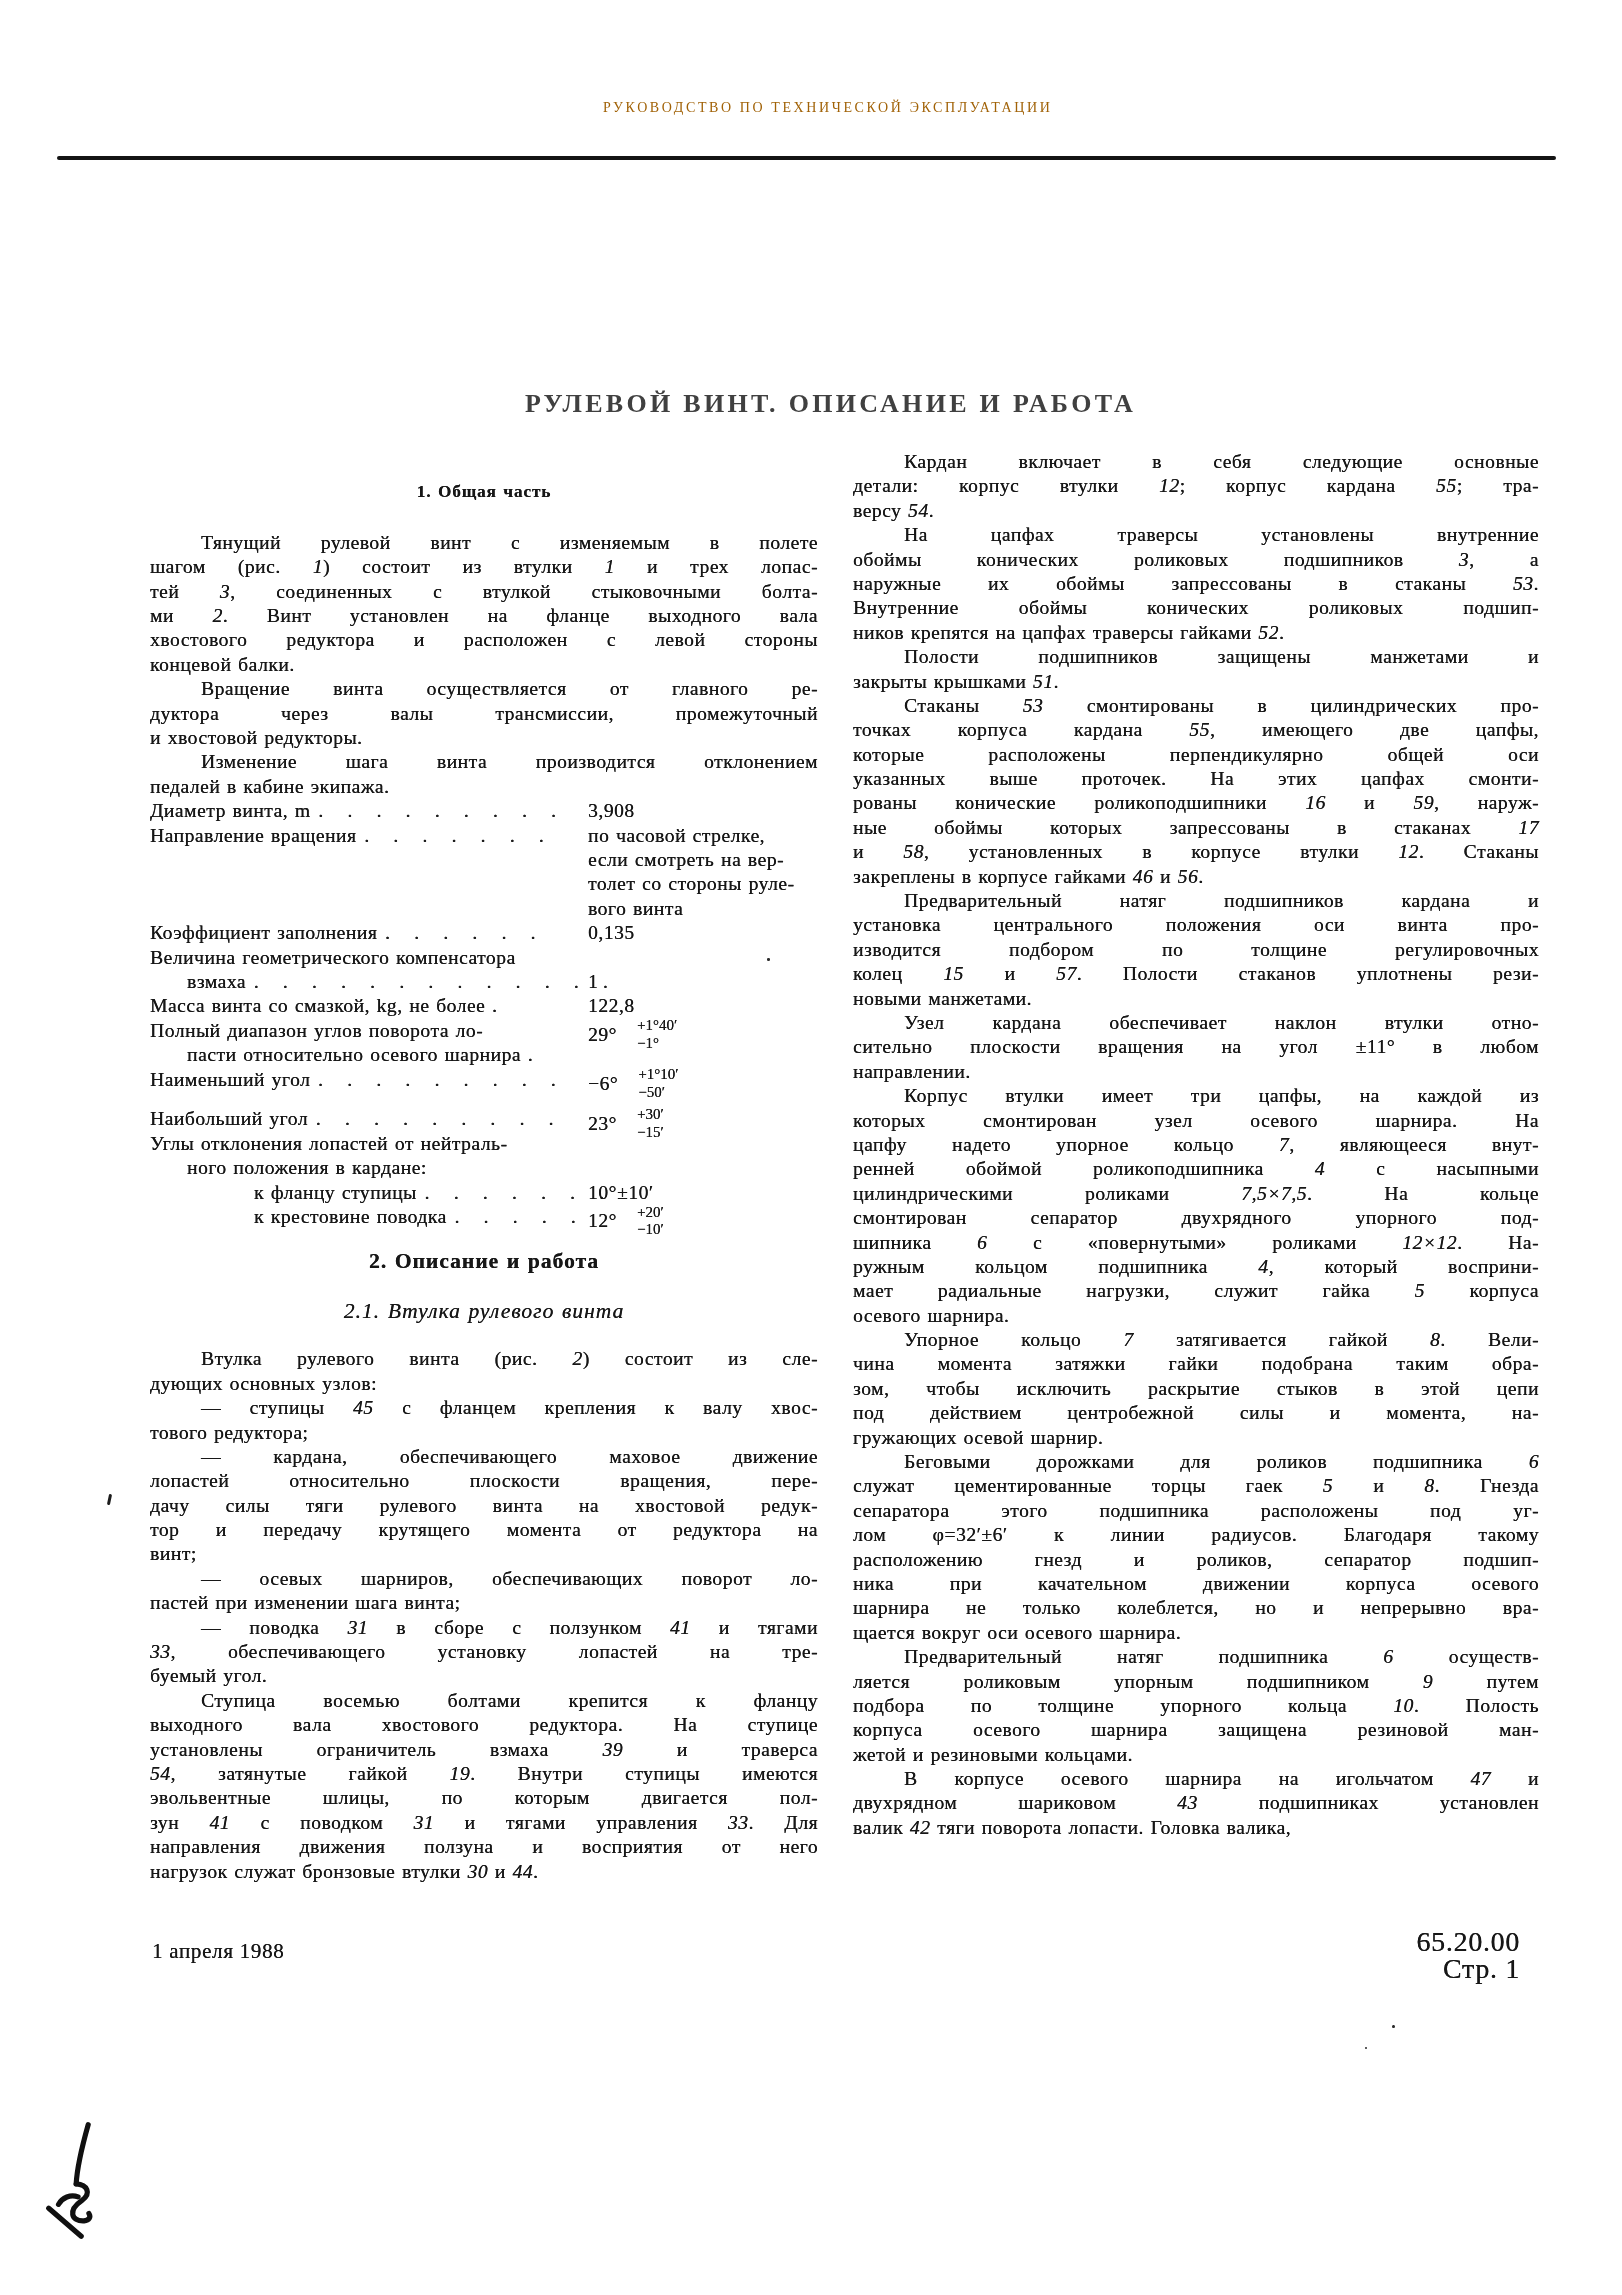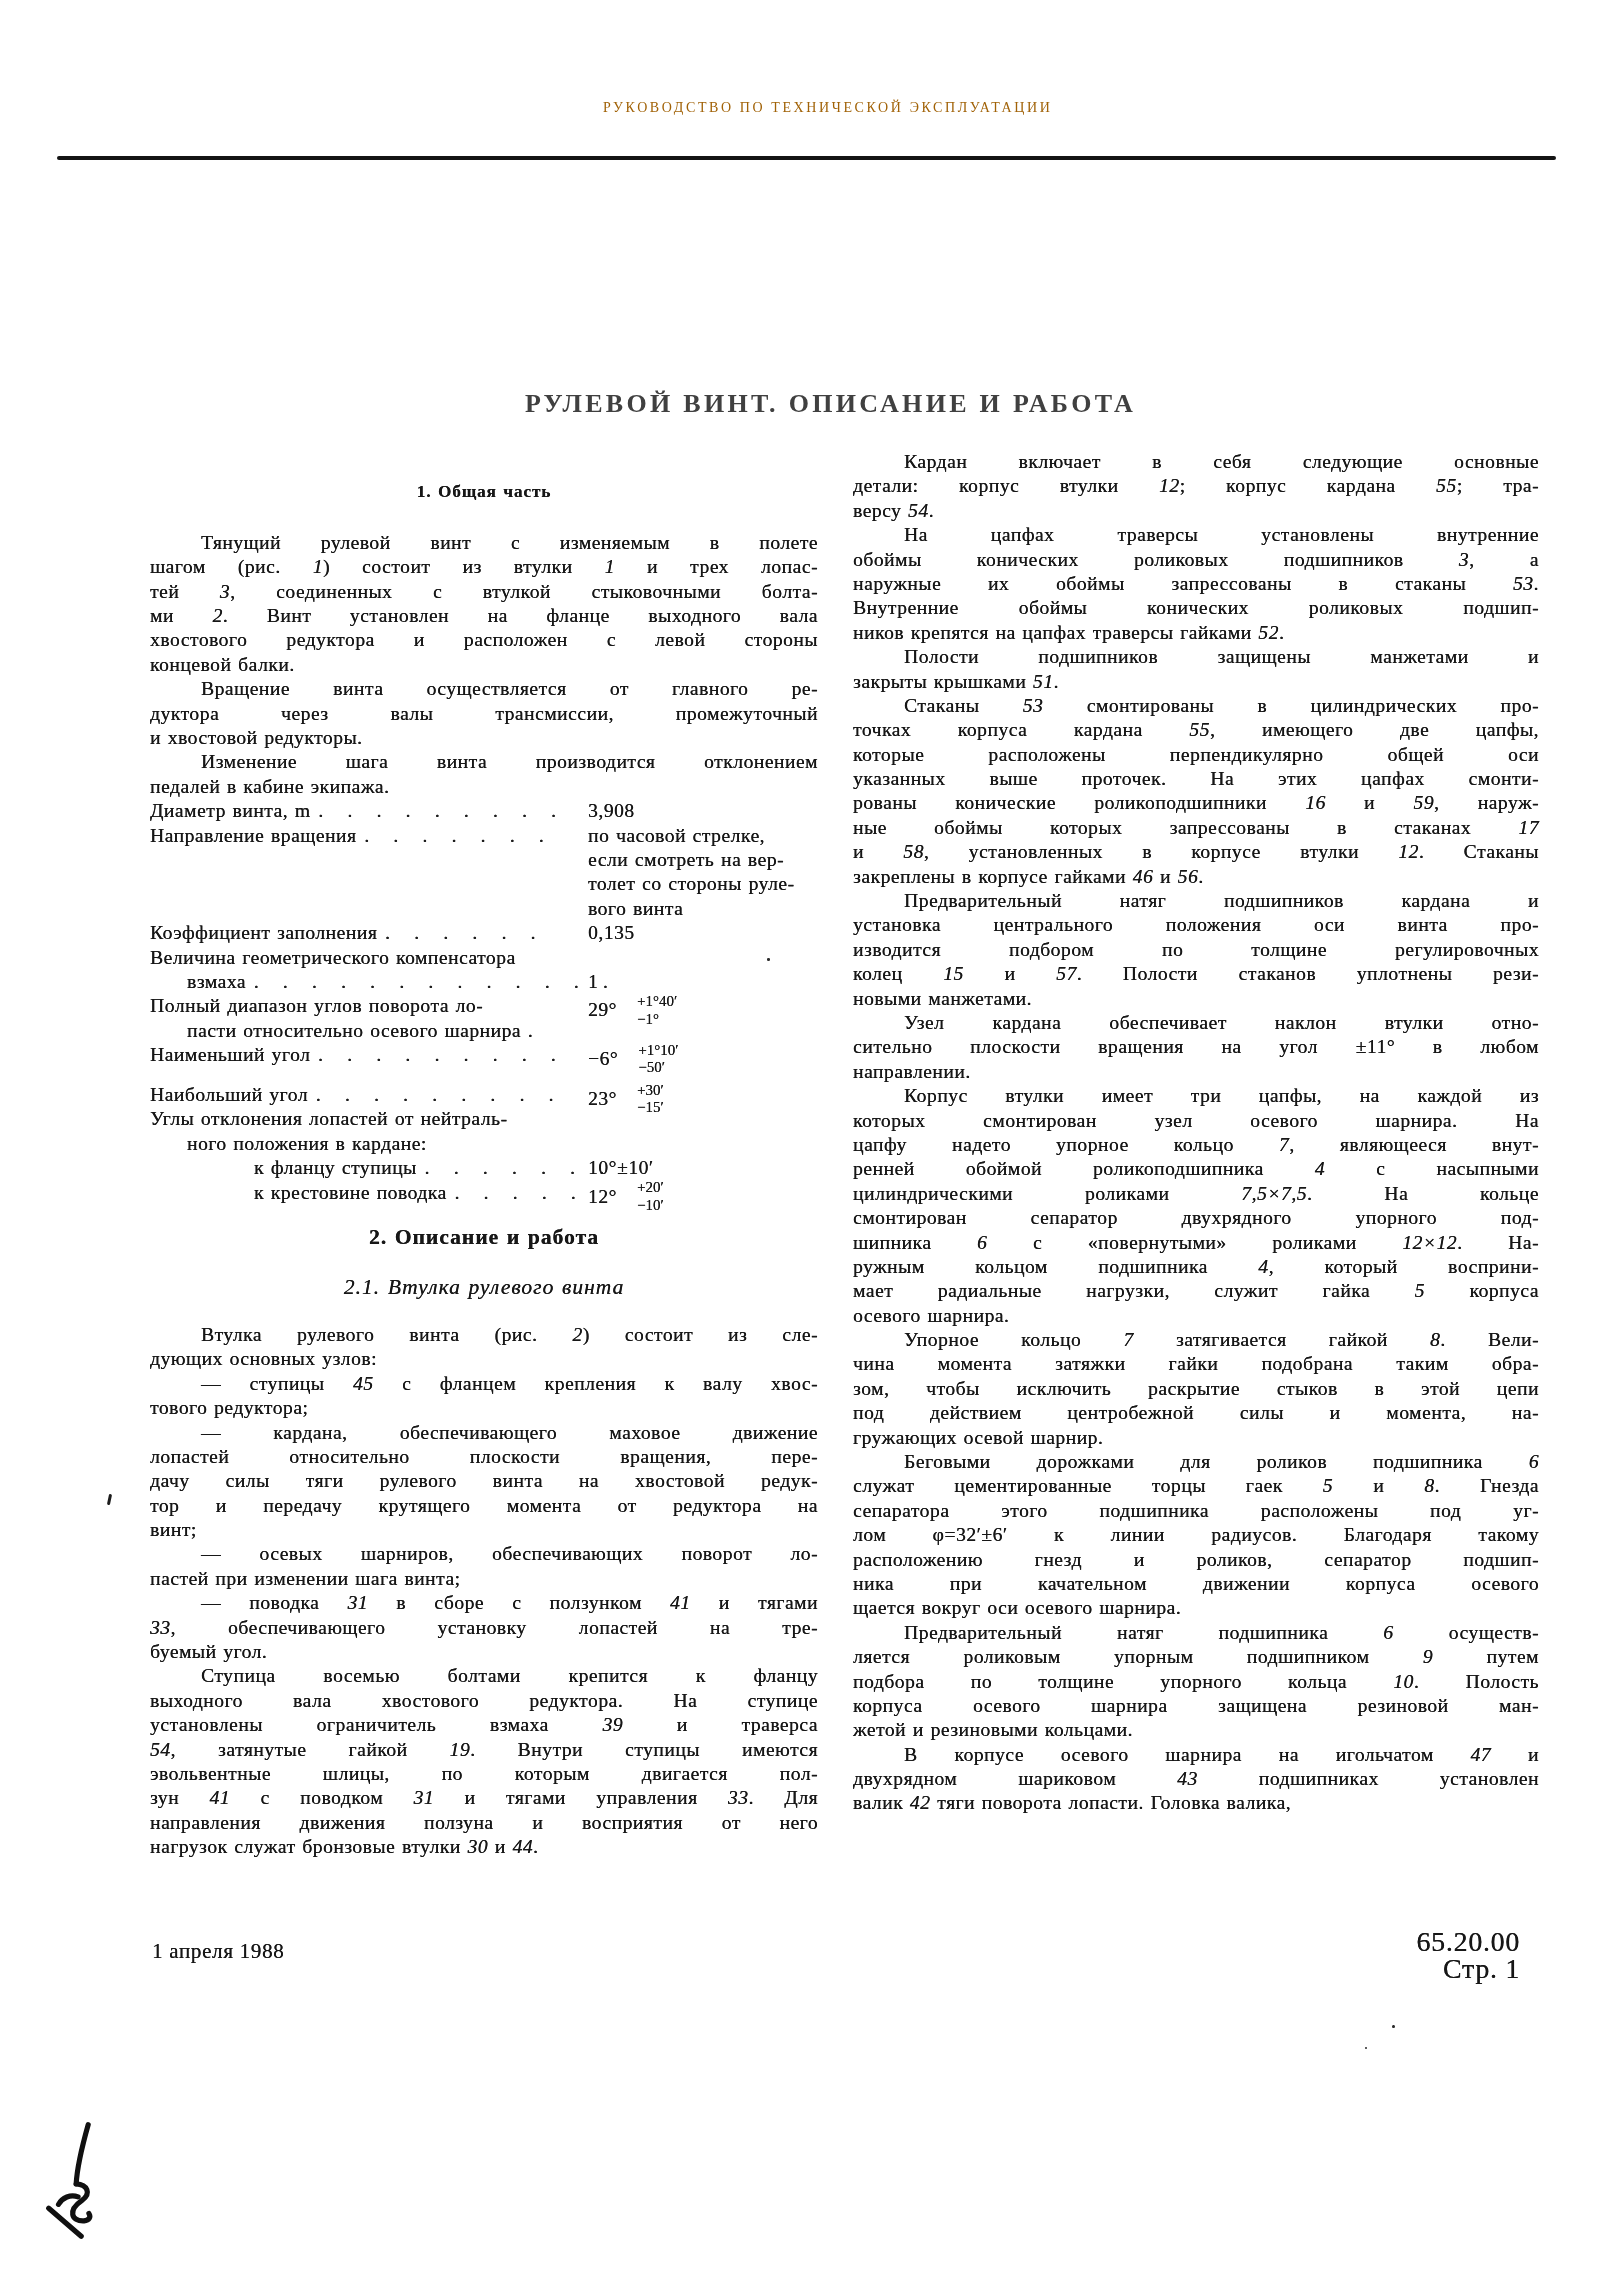--- a/index.html
+++ b/index.html
@@ -107,20 +107,21 @@
       </div>
       <div class="spec-line">
         <span class="spec-val">толет со стороны руле-</span>
       </div>
       <div class="spec-line">
         <span class="spec-val">вого винта</span>
       </div>
       <div class="spec-line"><span class="lbl">Коэффициент заполнения</span><span class="dots">. . . . . .</span><span class="spec-val">0,135</span></div>
       <div class="spec-line"><span class="lbl">Величина геометрического компенсатора</span></div>
       <div class="spec-line"><span class="lbl ind1">взмаха</span><span class="dots">. . . . . . . . . . . . .</span><span class="spec-val">1</span></div>
+      <div class="spec-line"><span class="lbl">Масса винта со смазкой, kg, не более .</span><span class="spec-val">122,8</span></div>
       <div class="spec-line"><span class="lbl">Полный диапазон углов поворота ло-</span><span class="tolwrap">
           <span class="tol-base">29°</span>
           <span class="tol-stack">
             <span>+1°40′</span>
             <span>−1°</span>
           </span>
         </span></div>
       <div class="spec-line"><span class="lbl ind1">пасти относительно осевого шарнира .</span></div>
       <div class="spec-line gap-b"><span class="lbl">Наименьший угол</span><span class="dots">. . . . . . . . .</span><span class="tolwrap">
           <span class="tol-base">−6°</span>
@@ -242,20 +243,21 @@
       <div class="line">под действием центробежной силы и момента, на-</div>
       <div class="line last">гружающих осевой шарнир.</div>
     </div>
     <div class="para">
       <div class="line indent">Беговыми дорожками для роликов подшипника <i>6</i></div>
       <div class="line">служат цементированные торцы гаек <i>5</i> и <i>8</i>. Гнезда</div>
       <div class="line">сепаратора этого подшипника расположены под уг-</div>
       <div class="line">лом φ=32′±6′ к линии радиусов. Благодаря такому</div>
       <div class="line">расположению гнезд и роликов, сепаратор подшип-</div>
       <div class="line">ника при качательном движении корпуса осевого</div>
+      <div class="line">шарнира не только колеблется, но и непрерывно вра-</div>
       <div class="line last">щается вокруг оси осевого шарнира.</div>
     </div>
     <div class="para">
       <div class="line indent">Предварительный натяг подшипника <i>6</i> осуществ-</div>
       <div class="line">ляется роликовым упорным подшипником <i>9</i> путем</div>
       <div class="line">подбора по толщине упорного кольца <i>10</i>. Полость</div>
       <div class="line">корпуса осевого шарнира защищена резиновой ман-</div>
       <div class="line last">жетой и резиновыми кольцами.</div>
     </div>
     <div class="para">

